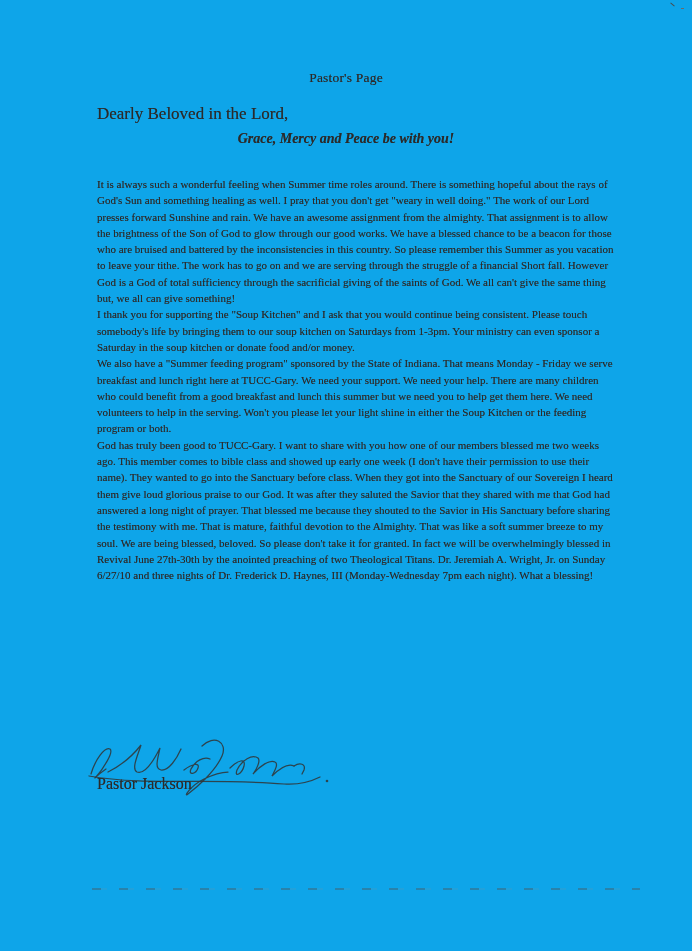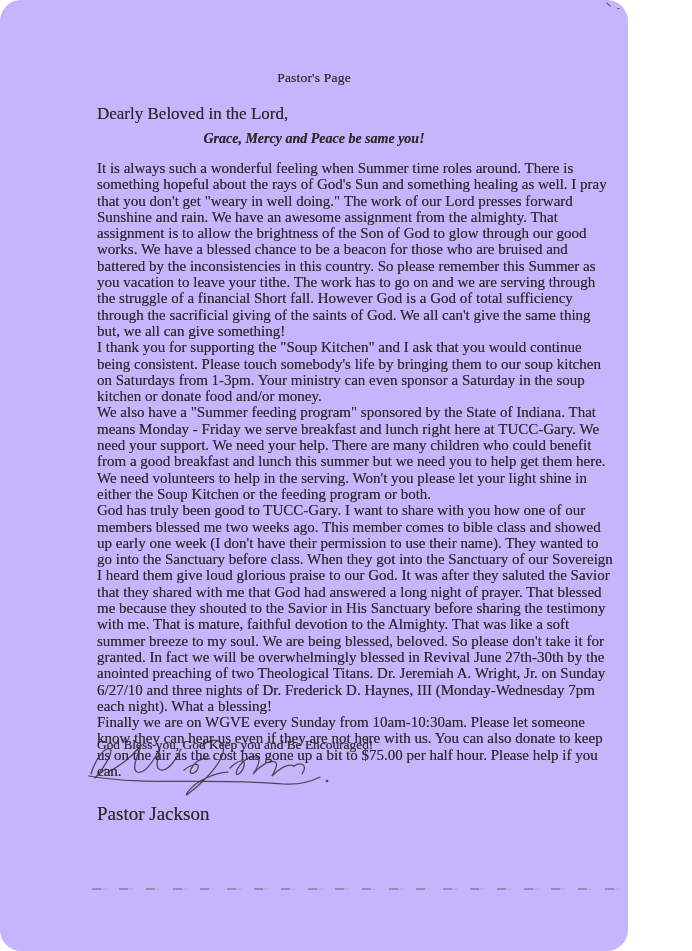--- a/index.html
+++ b/index.html
@@ -2,28 +2,27 @@
 <html><head>
 <meta charset="utf-8">
 <style>
   html, body {
     margin: 0;
     padding: 0;
     background: #ffffff;
   }
   .page {
     position: relative;
-    width: 628px;
+    width: 692px;
     height: 951px;
-    background: #c4b5fd;
+    background: #0ea5e9;
     overflow: hidden;
     font-family: "Liberation Serif", "DejaVu Serif", serif;
     color: #2a2a2a;
     text-shadow: 0 0 0.5px rgba(60,60,60,0.7);
-    border-radius: 21px;
   }
   .doc-title {
     position: absolute;
     top: 70px;
     left: 0;
     width: 100%;
     text-align: center;
     font-size: 13.5px;
     letter-spacing: 0.2px;
   }
@@ -38,45 +37,44 @@
     top: 131px;
     left: 0;
     width: 100%;
     text-align: center;
     font-weight: bold;
     font-style: italic;
     font-size: 14px;
   }
   .body-text {
     position: absolute;
-    top: 160px;
+    top: 176px;
     left: 97px;
     width: 517px;
-    font-size: 15px;
+    font-size: 11px;
     line-height: 16.3px;
     text-align: left;
   }
   .body-text p {
     margin: 0;
   }
   .body-text p.para-gap {
     margin-top: 0;
   }
   .closing {
     position: absolute;
     top: 737px;
     left: 97px;
     font-size: 13.4px;
   }
   .signer-name {
     position: absolute;
     top: 775px;
     left: 97px;
-    font-size: 19px;
-    margin-top: 28px;
+    font-size: 16px;
   }
   .signature {
     position: absolute;
     top: 736px;
     left: 84px;
     width: 250px;
     height: 64px;
   }
   .signature path {
     fill: none;
@@ -132,31 +130,29 @@
 </style>
 </head>
 <body>
 
 <div class="page">
 
   <div class="doc-title">Pastor's Page</div>
 
   <div class="salutation">Dearly Beloved in the Lord,</div>
 
-  <div class="greeting">Grace, Mercy and Peace be same you!</div>
+  <div class="greeting">Grace, Mercy and Peace be with you!</div>
 
   <div class="body-text">
     <p>It is always such a wonderful feeling when Summer time roles around. There is something hopeful about the rays of God's Sun and something healing as well. I pray that you don't get "weary in well doing." The work of our Lord presses forward Sunshine and rain. We have an awesome assignment from the almighty. That assignment is to allow the brightness of the Son of God to glow through our good works. We have a blessed chance to be a beacon for those who are bruised and battered by the inconsistencies in this country. So please remember this Summer as you vacation to leave your tithe. The work has to go on and we are serving through the struggle of a financial Short fall. However God is a God of total sufficiency through the sacrificial giving of the saints of God. We all can't give the same thing but, we all can give something!</p>
     <p>I thank you for supporting the "Soup Kitchen" and I ask that you would continue being consistent. Please touch somebody's life by bringing them to our soup kitchen on Saturdays from 1-3pm. Your ministry can even sponsor a Saturday in the soup kitchen or donate food and/or money.</p>
     <p>We also have a "Summer feeding program" sponsored by the State of Indiana. That means Monday - Friday we serve breakfast and lunch right here at TUCC-Gary. We need your support. We need your help. There are many children who could benefit from a good breakfast and lunch this summer but we need you to help get them here. We need volunteers to help in the serving. Won't you please let your light shine in either the Soup Kitchen or the feeding program or both.</p>
     <p class="para-gap">God has truly been good to TUCC-Gary. I want to share with you how one of our members blessed me two weeks ago. This member comes to bible class and showed up early one week (I don't have their permission to use their name). They wanted to go into the Sanctuary before class. When they got into the Sanctuary of our Sovereign I heard them give loud glorious praise to our God. It was after they saluted the Savior that they shared with me that God had answered a long night of prayer. That blessed me because they shouted to the Savior in His Sanctuary before sharing the testimony with me. That is mature, faithful devotion to the Almighty. That was like a soft summer breeze to my soul. We are being blessed, beloved. So please don't take it for granted. In fact we will be overwhelmingly blessed in Revival June 27th-30th by the anointed preaching of two Theological Titans. Dr. Jeremiah A. Wright, Jr. on Sunday 6/27/10 and three nights of Dr. Frederick D. Haynes, III (Monday-Wednesday 7pm each night). What a blessing!</p>
-    <p>Finally we are on WGVE every Sunday from 10am-10:30am. Please let someone know they can hear us even if they are not here with us. You can also donate to keep us on the air as the cost has gone up a bit to $75.00 per half hour. Please help if you can.</p>
   </div>
 
-  <div class="closing">God Bless you, God Keep you and Be Encouraged!</div>
 
   <svg class="signature" viewBox="0 0 250 64" aria-hidden="true">
     <path d="M7,38 C11,24 21,10 26,13 C30,16 19,33 12,41 C9,44 12,40 22,33"></path>
     <path d="M24,36 C40,28 50,18 57,9 C54,19 47,33 53,36 C61,39 70,24 76,12 C74,22 70,33 77,34 C85,35 93,22 97,13"></path>
     <path d="M100,34 C108,28 116,26 114,32 C112,38 104,40 107,33 C111,25 120,20 126,23"></path>
     <path d="M118,10 C130,-2 144,6 138,20 C131,36 112,52 104,58 C99,62 106,50 120,43 C128,39 138,36 144,36"></path>
     <path d="M146,32 C154,24 162,22 160,30 C158,38 150,42 153,34 C158,24 168,18 174,22 C177,25 172,34 169,38 C176,30 186,23 191,26 C195,28 190,36 188,40 C196,32 204,27 210,30"></path>
     <path d="M210,30 C216,26 222,28 220,34 L218,38"></path>
     <path d="M5,40 C60,50 130,42 200,48 C215,49 228,45 236,41"></path>
     <circle cx="243" cy="45" r="1.3"></circle>

